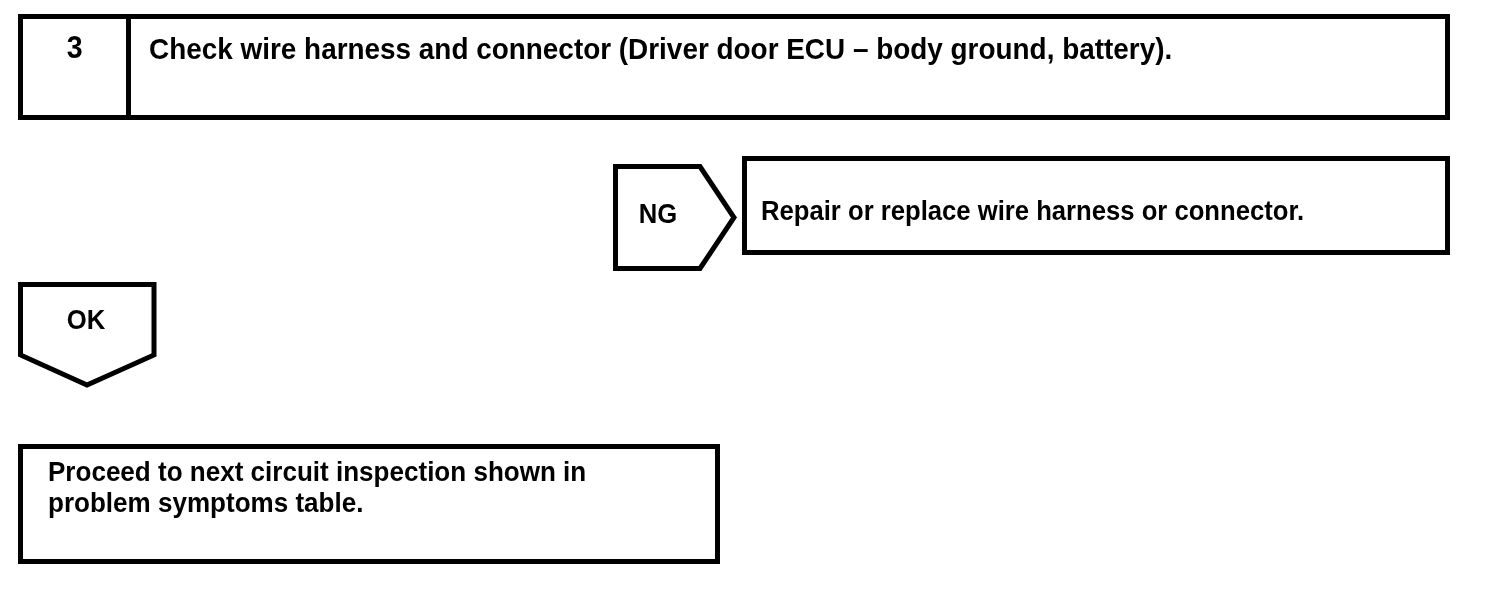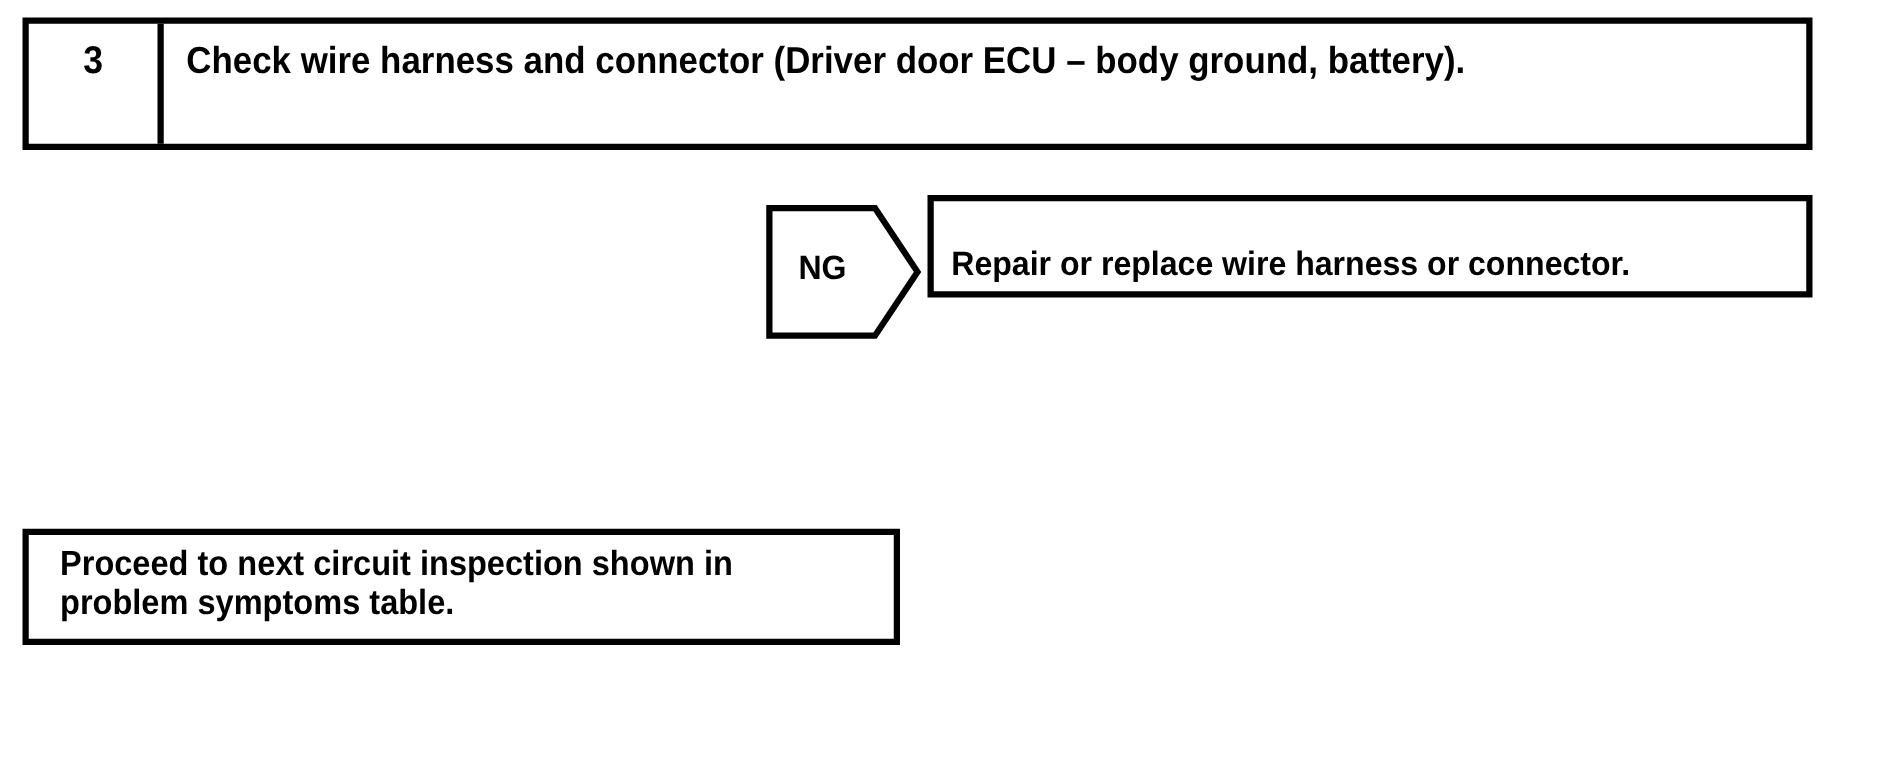--- a/index.html
+++ b/index.html
@@ -100,21 +100,21 @@
     font-weight: bold;
     line-height: 1;
     transform: scaleX(0.95);
   }
 
   
   #ng-result-box {
     left: 742px;
     top: 156px;
     width: 708px;
-    height: 82px;
+    height: 99px;
   }
   #ng-result-box .box-text {
     position: absolute;
     left: 14px;
     top: 36px;
     right: 8px;
     font-size: 27px;
     font-weight: bold;
     line-height: 1.1;
     white-space: nowrap;
@@ -144,23 +144,23 @@
     text-align: center;
     font-size: 27px;
     font-weight: bold;
     line-height: 1;
     transform: scaleX(0.95);
   }
 
   
   #ok-result-box {
     left: 18px;
-    top: 423px;
+    top: 444px;
     width: 702px;
-    height: 93px;
+    height: 120px;
   }
   #ok-result-box .box-text {
     position: absolute;
     left: 25px;
     top: 7px;
     right: 8px;
     font-size: 28px;
     font-weight: bold;
     line-height: 1.12;
     white-space: nowrap;
@@ -187,20 +187,26 @@
     <svg width="130" height="113" viewBox="0 0 130 113">
       <polygon points="5.5,5.5 90,5.5 124,56.5 90,107.5 5.5,107.5" fill="#ffffff" stroke="#000000" stroke-width="5" stroke-linejoin="miter"></polygon>
     </svg>
     <div class="conn-label">NG</div>
   </div>
 
   <div class="node-box" id="ng-result-box">
     <div class="box-text">Repair or replace wire harness or connector.</div>
   </div>
 
+  <div id="ok-connector">
+    <svg width="145" height="115" viewBox="0 0 145 115">
+      <polygon points="5.5,5.5 139,5.5 139,76 72,106 5.5,76" fill="#ffffff" stroke="#000000" stroke-width="5" stroke-linejoin="miter"></polygon>
+    </svg>
+    <div class="conn-label">OK</div>
+  </div>
 
   <div class="node-box" id="ok-result-box">
     <div class="box-text">
       <span class="line">Proceed to next circuit inspection shown in</span>
       <span class="line">problem symptoms table.</span>
     </div>
   </div>
 
 </div>
 

